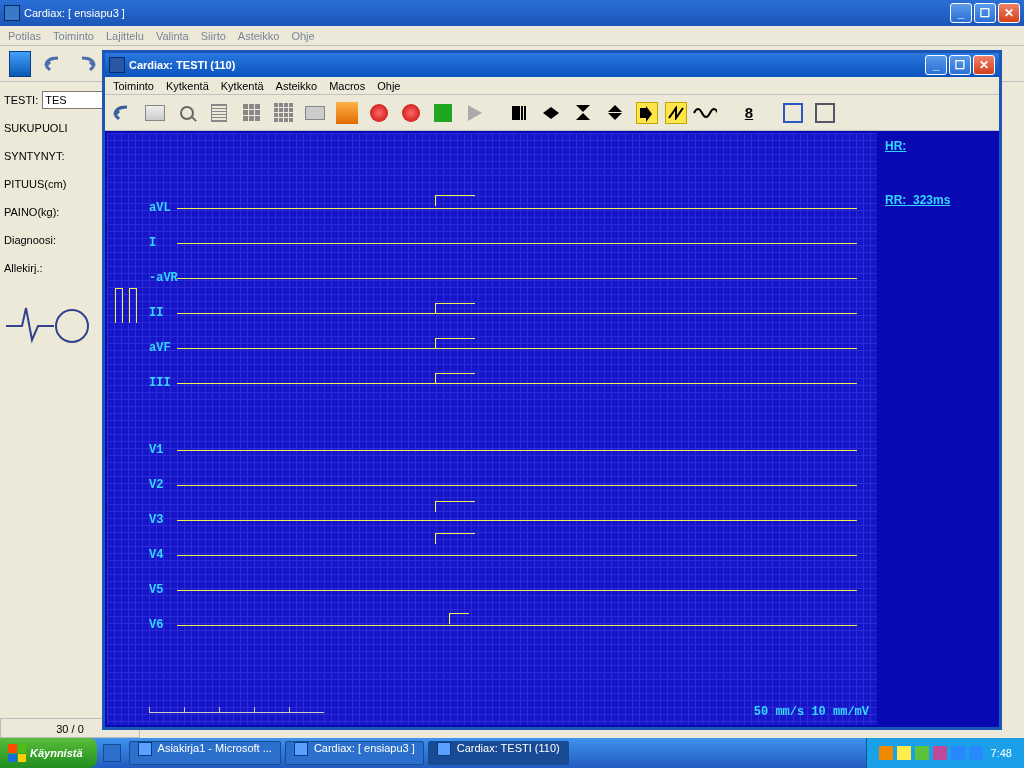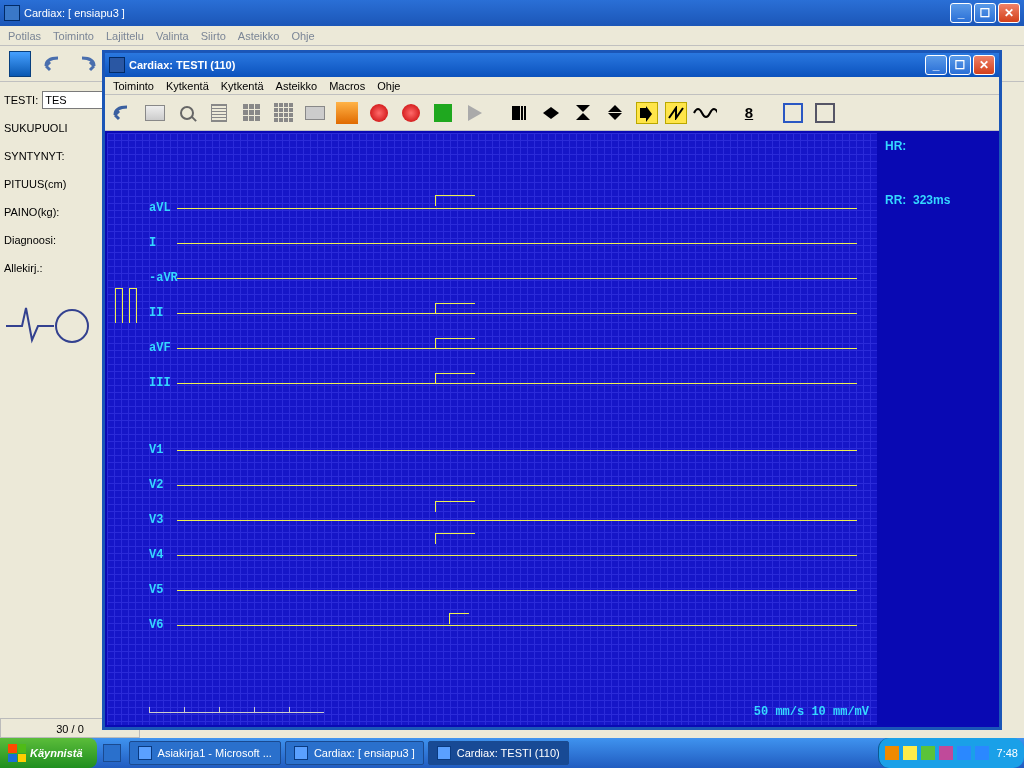--- a/index.html
+++ b/index.html
@@ -72,38 +72,38 @@
     background-color:#1616c8;
   }
   .canvas .lead{position:absolute; left:42px; color:#34d7ff; font:bold 12px "Courier New",monospace;}
   .canvas .cal{position:absolute; border:1px solid #eef050; border-bottom:none; }
   .canvas .trace{position:absolute; height:1px; background:#eef050;}
   .canvas .blip{position:absolute; width:40px; height:14px; border-top:1px solid #eef050; }
   .canvas .blip::before{content:"";position:absolute;left:0;top:0;height:10px;width:0;border-left:1px solid #eef050;}
   .canvas .scale-txt{position:absolute; right:8px; bottom:6px; color:#34d7ff; font:bold 12px "Courier New",monospace;}
   .canvas .scale-seg{position:absolute; left:42px; bottom:10px;}
   .canvas .scale-seg div{display:inline-block; width:35px; border-bottom:1px solid #ccc; border-left:1px solid #ccc; height:6px;}
-  .readout{width:120px; background:#0909b3; padding:8px 6px; color:#34d7ff; font:bold 12px "Courier New",monospace;}
+  .readout{width:120px; background:#0909b3; padding:8px 6px; color:#34d7ff; font:bold 12px "Courier New",monospace;text-decoration:underline;}
   .readout div{margin-bottom:40px;}
   .status-bar{height:22px; background:#ece9d8; border-top:1px solid #c0c0c0; display:flex; align-items:center;}
   .status-bar .msg{flex:1; border:1px solid #bbb; height:18px; margin:0 2px; padding:0 4px; line-height:16px;}
   .status-bar .yellow{width:150px; height:18px; margin:0 2px; background:#ffff3a; border:1px solid #bbb;}
 
   
   .taskbar{position:absolute; left:0; bottom:0; width:1024px; height:30px; background:linear-gradient(#3f93ef,#215cc0); display:flex; align-items:center; color:#fff;}
   .start{height:30px; padding:0 14px 0 8px; display:flex; align-items:center; gap:4px; background:linear-gradient(#5bbd3a,#1f8e1f); font-weight:bold; font-style:italic; border-radius:0 8px 8px 0;}
   .start .logo{width:18px;height:18px; display:grid; grid-template-columns:1fr 1fr; grid-template-rows:1fr 1fr; gap:1px;}
   .start .logo span:nth-child(1){background:#ff4a00;} .start .logo span:nth-child(2){background:#4fbb17;}
   .start .logo span:nth-child(3){background:#1a6fd6;} .start .logo span:nth-child(4){background:#ffce00;}
   .ql{display:flex; gap:4px; padding:0 6px;}
   .ql .q{width:18px;height:18px;background:#2a70cc;border:1px solid #1a4a90;}
-  .task{height:24px; margin:0 2px; padding:0 8px; display:flex; align-items:center; gap:6px; font-size:11px; border:1px solid #1a4a90; background:#2a70cc; border-radius:2px; max-width:170px; overflow:hidden; white-space:nowrap;}
+  .task{height:24px; margin:0 2px; padding:0 8px; display:flex; align-items:flex-start; gap:6px; font-size:11px; border:1px solid #1a4a90; background:#2a70cc; border-radius:2px; max-width:170px; overflow:hidden; white-space:nowrap;}
   .task.active{background:#184a95;}
   .task .ti{width:14px;height:14px;background:#5aa0ff;border:1px solid #0a3a80;}
-  .tray{margin-left:auto; height:30px; background:#1aa0e8; display:flex; align-items:center; gap:4px; padding:0 6px; border-left:1px solid #0a5a90;border-radius:11px;}
+  .tray{margin-left:auto; height:30px; background:#1aa0e8; display:flex; align-items:center; gap:4px; padding:0 12px; border-left:1px solid #0a5a90;}
   .tray .ti{width:14px;height:14px;}
   .tray .clock{font-size:11px; margin-left:4px;}
 </style>
 </head>
 <body>
 
 <div class="outer-title">
   <div class="icon"></div>
   <span>Cardiax: [ ensiapu3 ]</span>
   <div class="spacer"></div>

